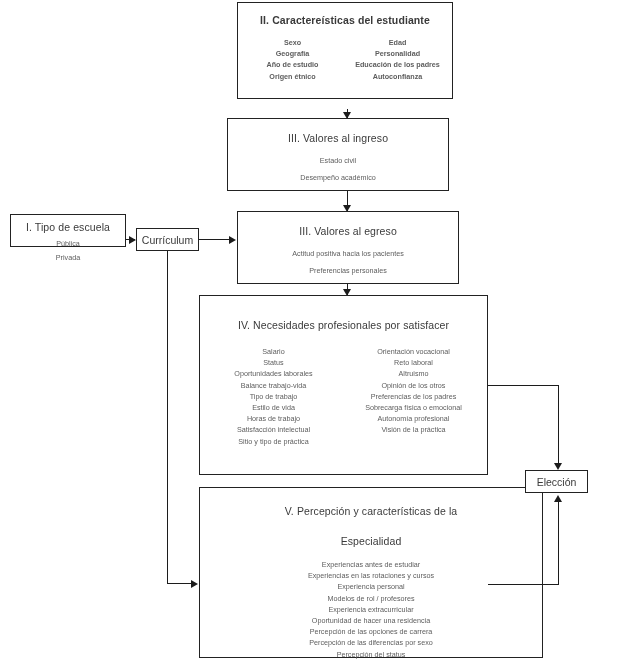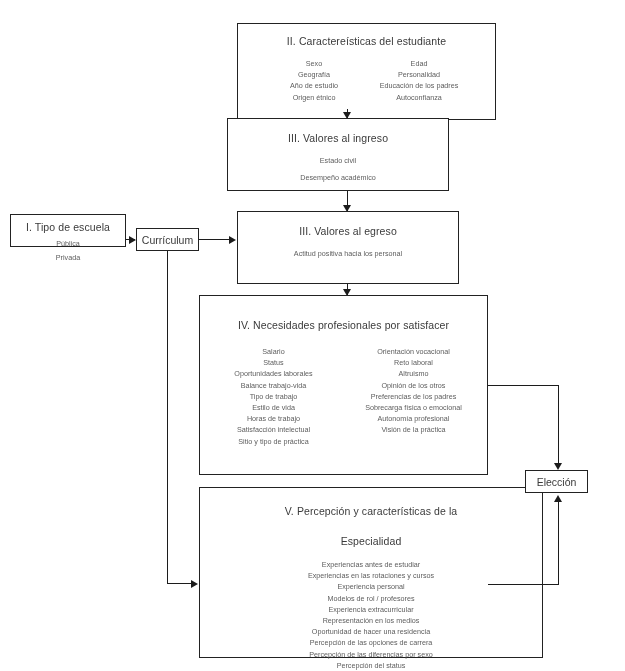--- a/index.html
+++ b/index.html
@@ -37,21 +37,21 @@
     line-height: 11.2px;
     white-space: nowrap;
   }
   .small-box-label {
     font-size: 10.5px;
     color: #3a3a3a;
   }
 
   
   #box-estudiante {
-    left: 237px; top: 23px; width: 259px; height: 97px;
+    left: 237px; top: 2px; width: 216px; height: 97px; font-weight: bold;
   }
   #box-estudiante .box-title { margin-top: 11px; }
   #box-estudiante .cols {
     display: flex;
     justify-content: center;
     margin-top: 10px;
     text-align: center;
   }
   #box-estudiante .col { width: 105px; }
 
@@ -161,21 +161,22 @@
     <div class="box-title">III. Valores al ingreso</div>
     <div class="box-sub">Estado civil</div>
     <div class="box-sub">Desempeño académico</div>
   </div>
 
   <div class="line-v" style="left:347px; top:191px; height:20px;"></div>
   <div class="arrow arrow-down" style="left:343px; top:205px;"></div>
 
   <div class="box" id="box-egreso">
     <div class="box-title">III. Valores al egreso</div>
-    <div class="box-sub">Actitud positiva hacia los personal</div>
+    <div class="box-sub">Actitud positiva hacia los pacientes</div>
+    <div class="box-sub">Preferencias personales</div>
   </div>
 
   <div class="box" id="box-escuela">
     <div class="box-title">I. Tipo de escuela</div>
     <div class="box-sub">Pública</div>
     <div class="box-sub">Privada</div>
   </div>
 
   <div class="line-h" style="left:126px; top:239px; width:9px;"></div>
   <div class="arrow arrow-right" style="left:129px; top:236px;"></div>
@@ -227,21 +228,20 @@
 
   <div class="box" id="box-percepcion">
     <div class="box-title">V. Percepción y características de la</div>
     <div class="box-title">Especialidad</div>
     <div class="list">
       <div class="box-sub">Experiencias antes de estudiar</div>
       <div class="box-sub">Experiencias en las rotaciones y cursos</div>
       <div class="box-sub">Experiencia personal</div>
       <div class="box-sub">Modelos de rol / profesores</div>
       <div class="box-sub">Experiencia extracurricular</div>
-      <div class="box-sub">Representación en los medios</div>
       <div class="box-sub">Oportunidad de hacer una residencia</div>
       <div class="box-sub">Percepción de las opciones de carrera</div>
       <div class="box-sub">Percepción de las diferencias por sexo</div>
       <div class="box-sub">Percepción del status</div>
     </div>
   </div>
 
   <div class="line-h" style="left:488px; top:584px; width:71px;"></div>
   <div class="line-v" style="left:558px; top:500px; height:84px;"></div>
   <div class="arrow arrow-up" style="left:554px; top:495px;"></div>

